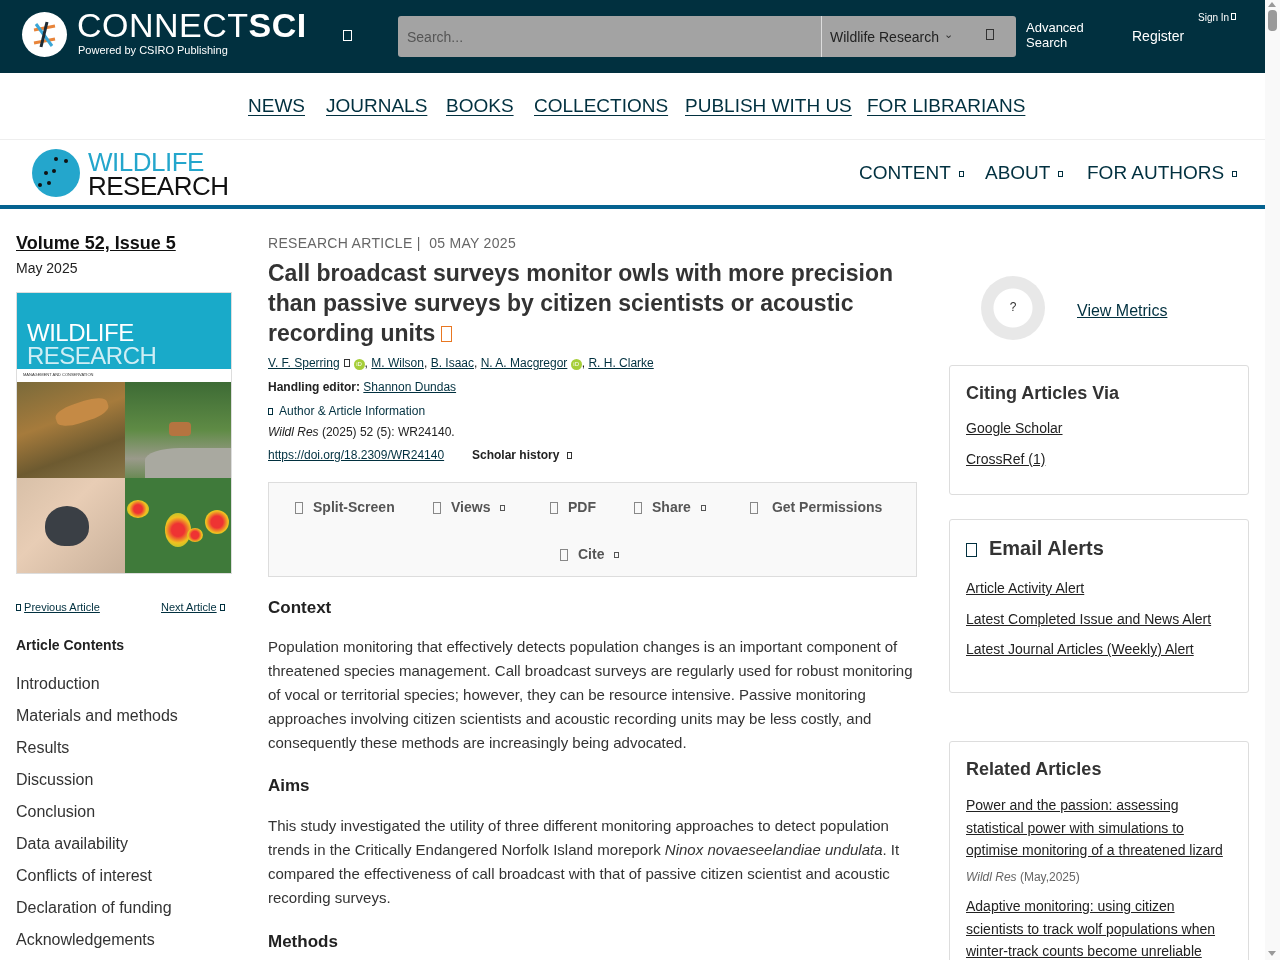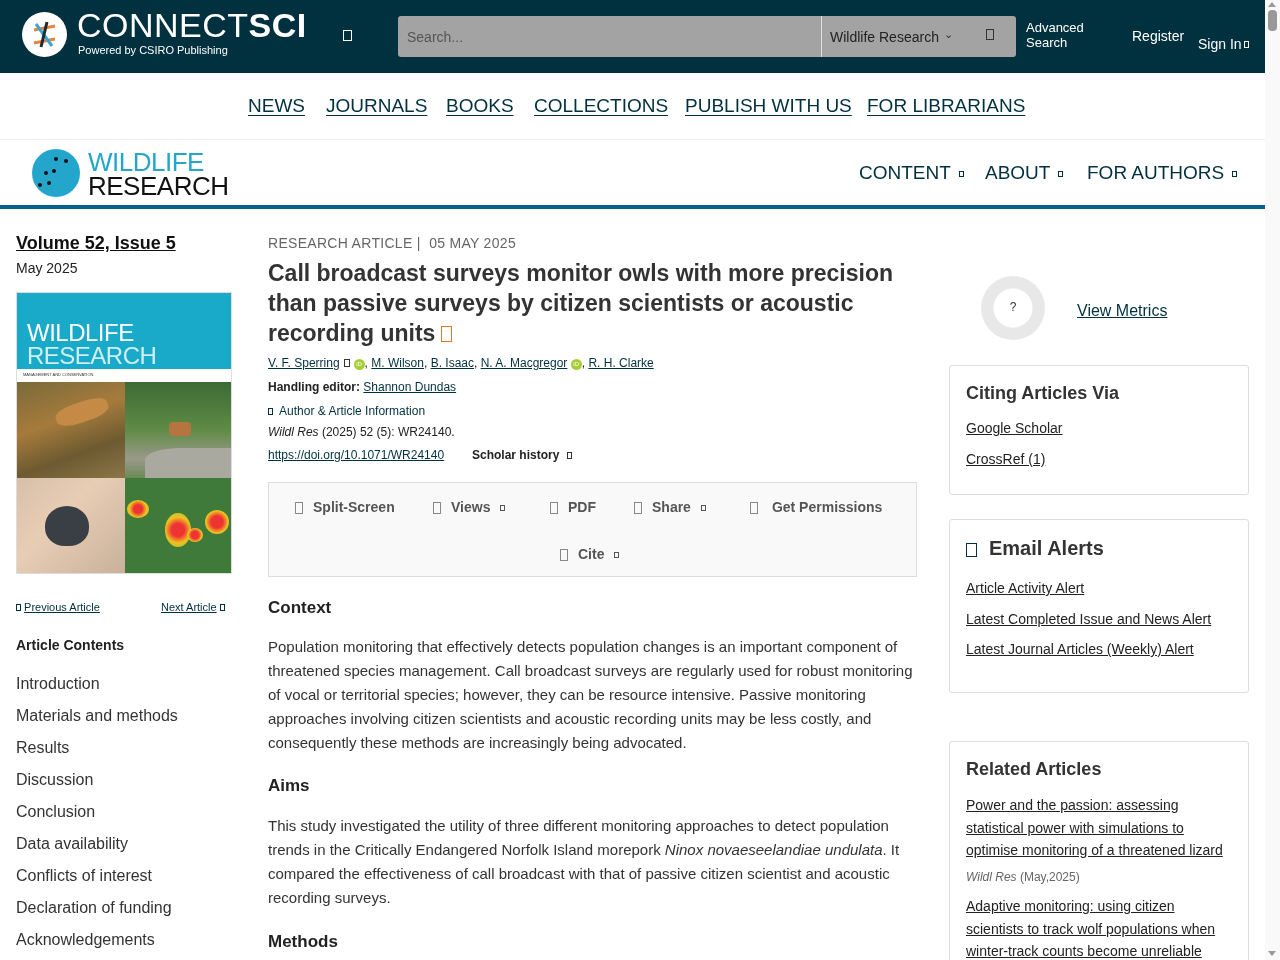--- a/index.html
+++ b/index.html
@@ -17,21 +17,21 @@
   .topbar-menu-icon { position: absolute; left: 343px; top: 30px; width: 9px; height: 11px; border: 1px solid #fff; }
   .search-wrap { position: absolute; left: 398px; top: 16px; width: 618px; height: 41px; background: #a3a3a3; border-radius: 3px; }
   .search-input { position: absolute; left: 0; top: 0; width: 423px; height: 41px; border: none; outline: none; padding-left: 9px; font-size: 14px; font-family: "Liberation Sans", sans-serif; color: #333; background: transparent; }
   .search-input::placeholder { color: #555; }
   .search-divider { position: absolute; left: 423px; top: 0; width: 1px; height: 41px; background: #ddd; }
   .search-scope { position: absolute; left: 432px; top: 13px; font-size: 14px; color: #222; }
   .search-scope-chev { position: absolute; left: 546px; top: 12px; font-size: 11px; color: #333; }
   .search-btn { position: absolute; left: 588px; top: 13px; width: 8px; height: 11px; border: 1px solid #333; }
   .adv-search { position: absolute; left: 1026px; top: 20px; color: #fff; font-size: 13px; line-height: 15px; }
   .register { position: absolute; left: 1132px; top: 28px; color: #fff; font-size: 14px; }
-  .signin { position: absolute; left: 1198px; top: 36px; color: #fff; font-size: 14px; }
+  .signin { position: absolute; left: 1198px; top: 12px; color: #fff; font-size: 10px; }
   .signin-icon { display: inline-block; width: 5px; height: 7px; border: 1px solid #fff; margin-left: 2px; vertical-align: 1px; }
 
   
   .scrollbar { position: absolute; left: 1265px; top: 0; width: 15px; height: 960px; background: #f9f9f9; }
   .scroll-up { position: absolute; left: 3px; top: 2px; width: 0; height: 0; border-left: 4px solid transparent; border-right: 4px solid transparent; border-bottom: 5px solid #999; }
   .scroll-thumb { position: absolute; left: 3px; top: 10px; width: 9px; height: 21px; background: #999; border-radius: 4px; }
   .scroll-down { position: absolute; left: 3px; bottom: 4px; width: 0; height: 0; border-left: 4px solid transparent; border-right: 4px solid transparent; border-top: 5px solid #999; }
 
   
   .global-nav { position: absolute; left: 0; top: 73px; width: 1265px; height: 67px; border-bottom: 1px solid #eee; }
@@ -236,21 +236,21 @@
   <a>B. Isaac</a>,
   <a>N. A. Macgregor</a> <span class="orcid">iD</span>,
   <a>R. H. Clarke</a>
 </div>
 <div class="handling">
   <b>Handling editor:</b>
   <a>Shannon Dundas</a>
 </div>
 <div class="author-info"><span class="small-box"></span>&nbsp; <span>Author &amp; Article Information</span></div>
 <div class="citation"><i>Wildl Res</i><span> (2025) 52 (5): WR24140.</span></div>
-<a class="doi">https://doi.org/10.1071/WR24140</a>
+<a class="doi">https://doi.org/18.2309/WR24140</a>
 <div class="history"><span>Scholar history</span><span class="small-box"></span></div>
 
 <div class="toolbar">
   <div class="tool" style="left:26px;top:16px"><span class="ic"></span><span>Split-Screen</span></div>
   <div class="tool" style="left:164px;top:16px"><span class="ic"></span><span>Views</span><span class="cv"></span></div>
   <div class="tool" style="left:281px;top:16px"><span class="ic"></span><span>PDF</span></div>
   <div class="tool" style="left:365px;top:16px"><span class="ic"></span><span>Share</span><span class="cv"></span></div>
   <div class="tool" style="left:481px;top:16px"><span class="ic"></span>&nbsp;<span>Get Permissions</span></div>
   <div class="tool" style="left:291px;top:63px"><span class="ic"></span><span>Cite</span><span class="cv"></span></div>
 </div>

